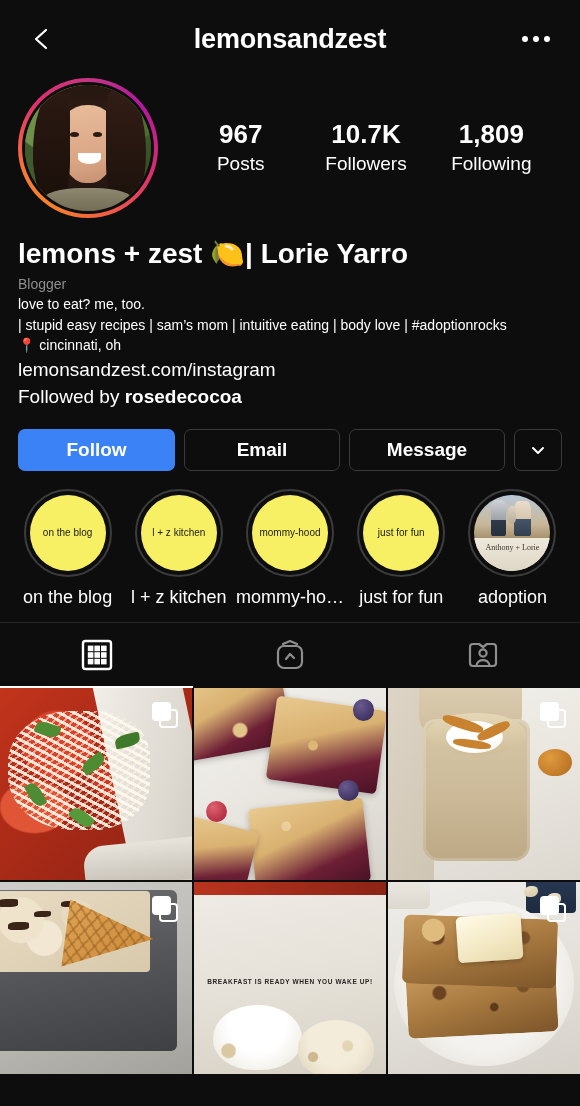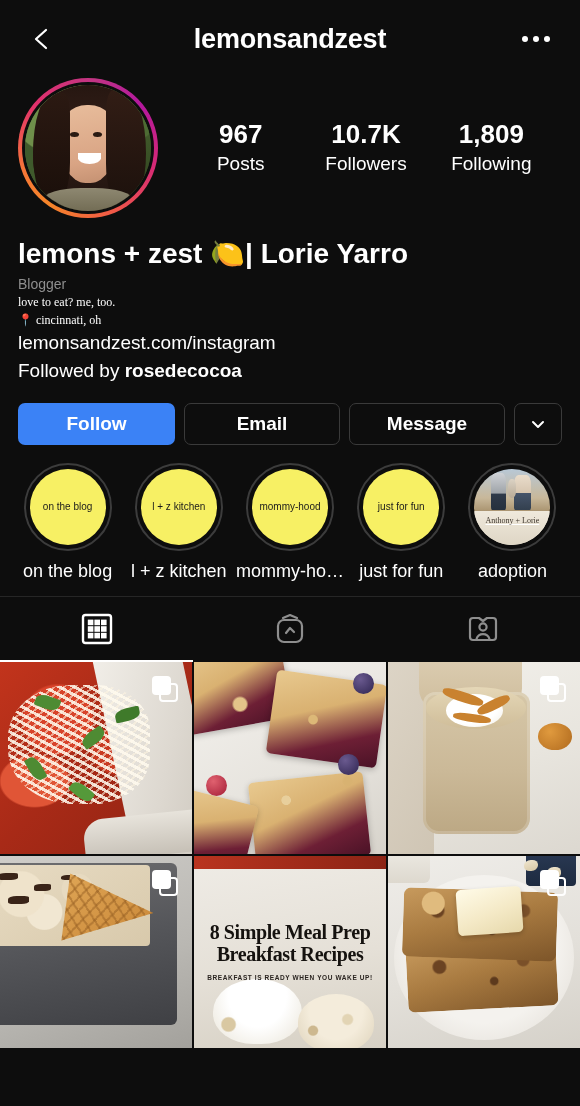--- a/index.html
+++ b/index.html
@@ -77,21 +77,21 @@
 
   .stats{ display:flex; flex:1; padding-left:20px; padding-right:8px; }
   .stat{ flex:1; text-align:center; cursor:pointer; }
   .stat-num{ font-size:26px; font-weight:bold; line-height:1.18; }
   .stat-label{ font-size:19px; font-weight:normal; line-height:1.3; margin-top:2px; }
 
   
   .bio{ padding:16px 18px 0 18px; }
   .bio-name{ font-size:28px; font-weight:bold; line-height:1.42; }
   .bio-cat{ font-size:14px; color:#8e8e8e; line-height:1.46; }
-  .bio-line{ font-size:12px; line-height:1.46;font-family:Liberation Serif, serif; }
+  .bio-line{ font-size:14px; line-height:1.46; }
   .bio-link{ font-size:19px; line-height:1.46; color:#fff; cursor:pointer; }
   .bio-follow{ font-size:19px; line-height:1.46; }
   .bio-follow b{ font-weight:bold; }
 
   
   .actions{ display:flex; gap:9px; padding:18px 18px 0 18px; }
   .btn{
     height:42px; border-radius:7px; display:flex; align-items:center; justify-content:center;
     font-size:19px; font-weight:bold; cursor:pointer; user-select:none;
   }
@@ -122,21 +122,21 @@
     background:linear-gradient(180deg,#b8c8d6 0%,#c8b89a 38%,#a9936f 56%,#efe7d6 57%,#e8dfcc 100%);
   }
   .hl-photo .pp-l{ position:absolute; left:22%; top:6%; width:20%; height:48%;
     background:linear-gradient(180deg,#cfd2d6 0%,#9ea3a8 55%,#2f3a4a 56%,#26303d 100%); border-radius:26% 26% 8% 8%; }
   .hl-photo .pp-r{ position:absolute; left:52%; top:8%; width:22%; height:46%;
     background:linear-gradient(180deg,#e9dccb 0%,#d7c6b0 50%,#46546a 52%,#33404f 100%); border-radius:26% 26% 8% 8%; }
   .hl-photo .pp-c{ position:absolute; left:44%; top:14%; width:11%; height:24%;
     background:linear-gradient(180deg,#dbd2c4,#b9ab97); border-radius:40%; }
   .hl-photo .pp-cap{ position:absolute; left:0; right:0; bottom:0; height:44%;
     background:linear-gradient(180deg,#efe9dc,#ded6c5); display:flex; align-items:flex-start;
-    justify-content:center; padding-top:5px;text-decoration:underline; }
+    justify-content:center; padding-top:5px; }
   .hl-photo .pp-cap span{ font-size:8px; color:#3c342b; font-family:"Liberation Serif", serif; }
   .hl-label{ font-size:18px; margin-top:10px; white-space:nowrap; }
 
   
   .tabs{
     display:flex; margin-top:14px; height:66px;
     border-top:1px solid #262626;
   }
   .tab{ flex:1; display:flex; align-items:center; justify-content:center; cursor:pointer; position:relative; }
   .tab.active::after{
@@ -391,20 +391,21 @@
         <div class="stat-num">1,809</div>
         <div class="stat-label">Following</div>
       </div>
     </div>
   </div>
 
   <div class="bio">
     <div class="bio-name">lemons + zest 🍋| Lorie Yarro</div>
     <div class="bio-cat">Blogger</div>
     <div class="bio-line">love to eat? me, too.</div>
+    <div class="bio-line">| stupid easy recipes | sam’s mom | intuitive eating | body love | #adoptionrocks</div>
     <div class="bio-line">📍 cincinnati, oh</div>
     <div class="bio-link">lemonsandzest.com/instagram</div>
     <div class="bio-follow"><span>Followed by </span><b>rosedecocoa</b></div>
   </div>
 
   <div class="actions">
     <div class="btn btn-follow">Follow</div>
     <div class="btn btn-outline">Email</div>
     <div class="btn btn-outline">Message</div>
     <div class="btn btn-chev">
@@ -570,21 +571,20 @@
       </div>
     </div>
 
     <div class="cell">
       <div class="art art-pin">
         <div class="topstrip"></div>
         <div class="bowl"></div>
           <div class="bowl2"></div>
           <div class="oatbits"></div>
         <div class="overlay">
-          <div class="ov-title">8 Simple Meal Prep Breakfast Recipes</div>
           <div class="ov-sub">BREAKFAST IS READY WHEN YOU WAKE UP!</div>
         </div>
       </div>
     </div>
 
     <div class="cell">
       <div class="art art-bread">
         <div class="cup"></div>
           <div class="jar"></div>
         <div class="nut n1"></div>

